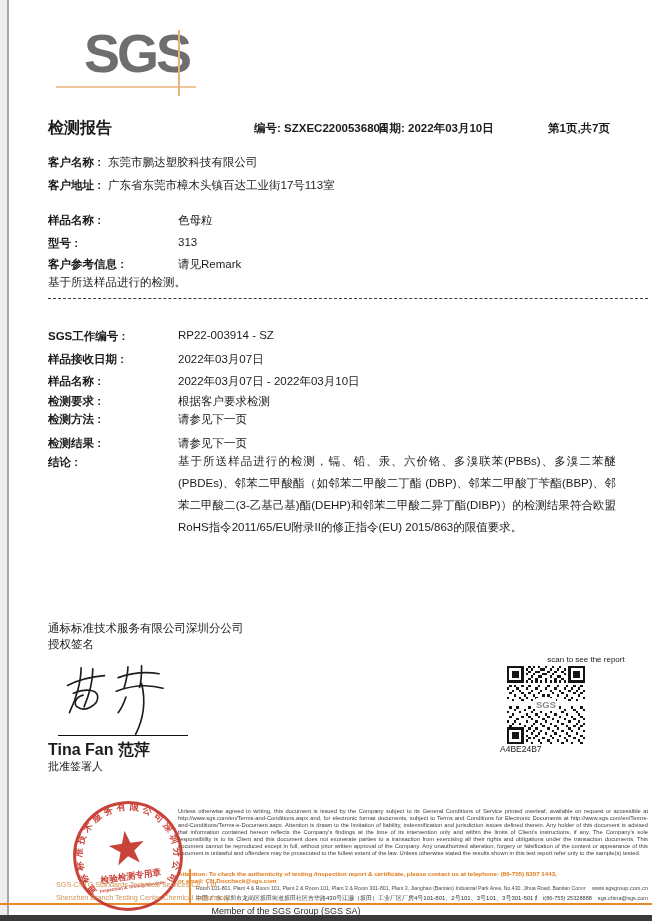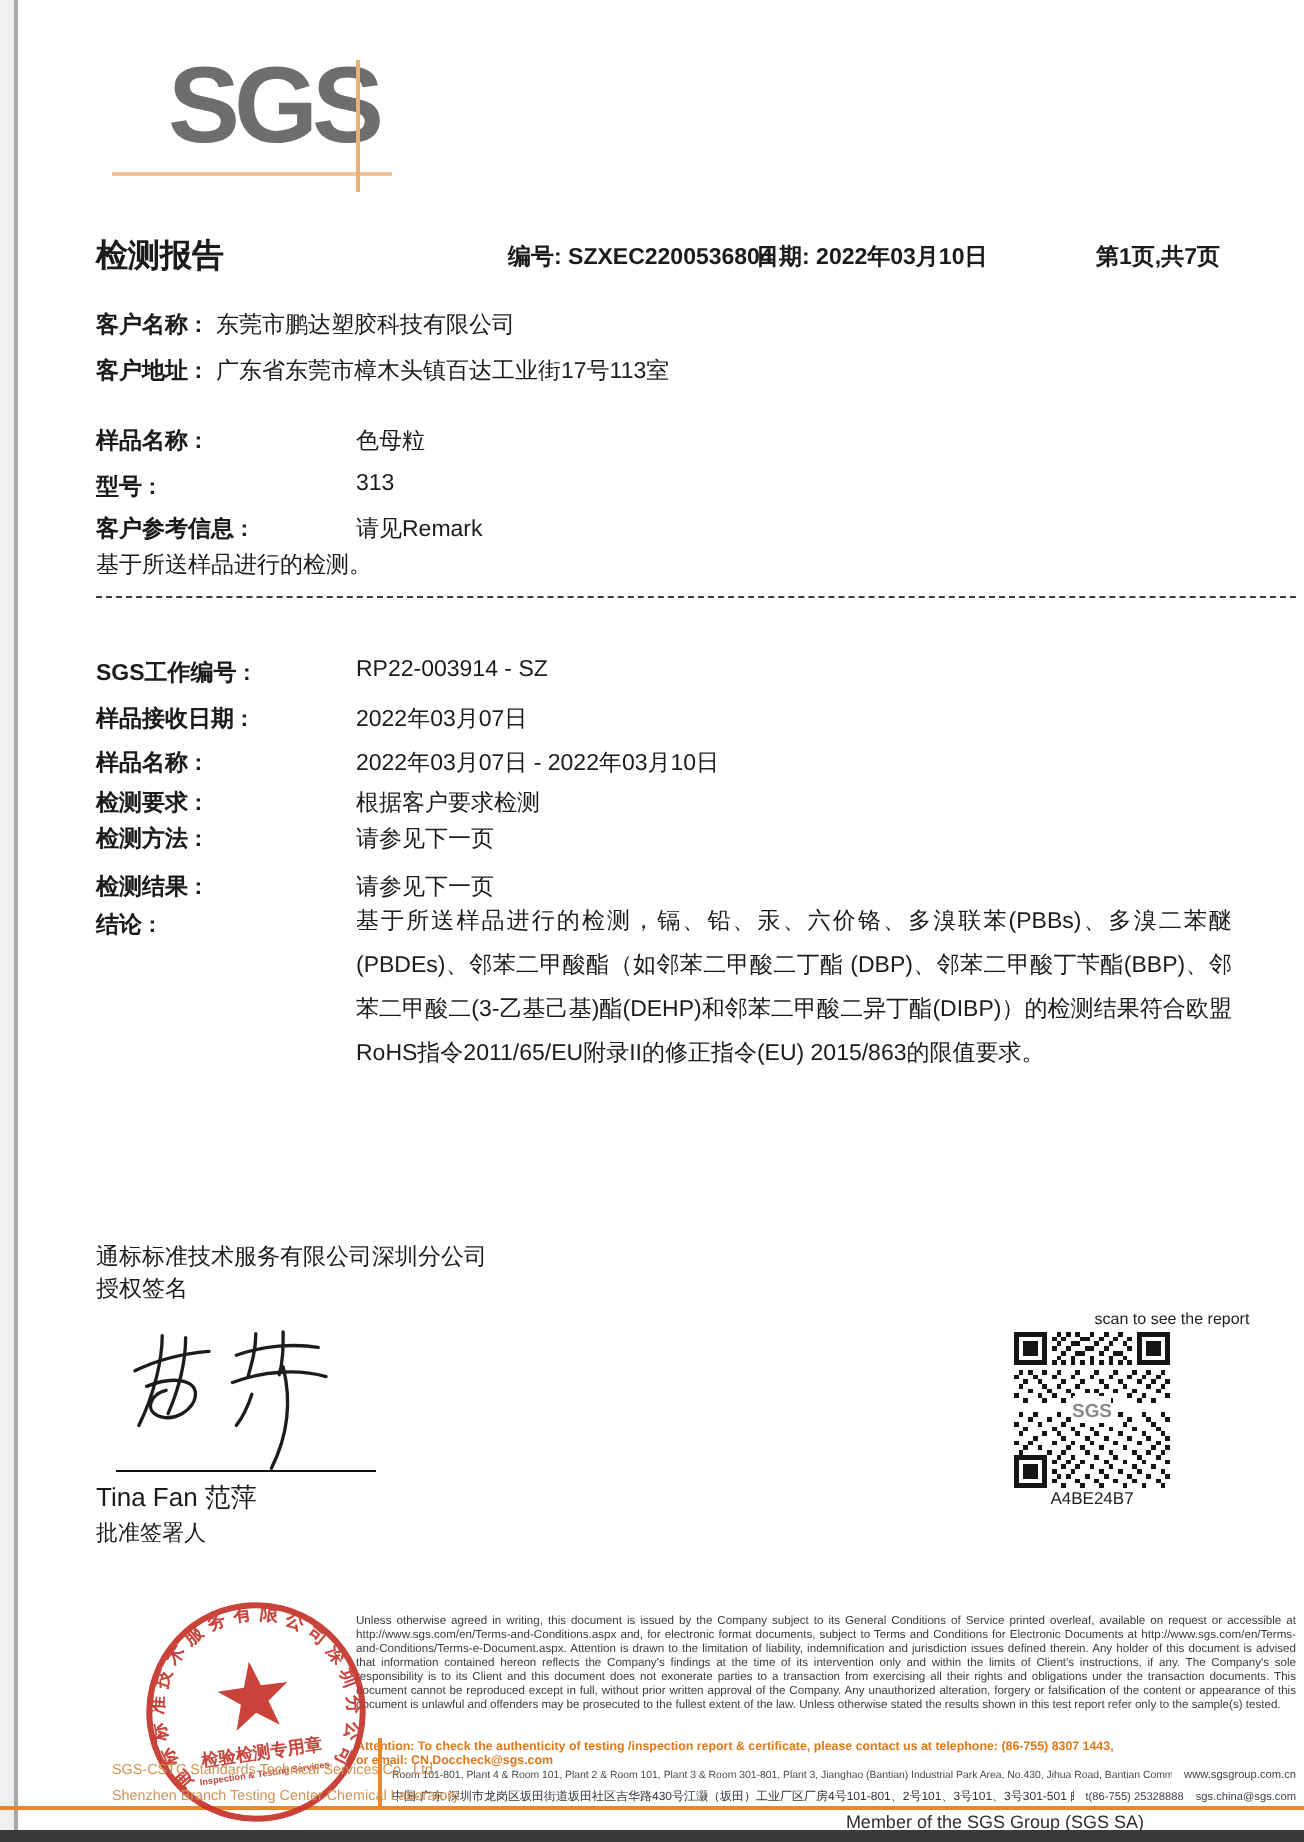--- a/index.html
+++ b/index.html
@@ -31,39 +31,39 @@
 
   .dashed-sep{left:48px;top:298px;width:600px;border-top:1.5px dashed #3c3c3c;}
 
   .conclusion{left:178px;top:450px;width:438px;font-size:11.5px;line-height:22px;text-align:justify;}
 
   
   .sig-company{left:48px;top:621px;font-size:11.5px;}
   .sig-auth{left:48px;top:637px;font-size:11.5px;}
   .sig-svg{left:52px;top:662px;}
   .sig-line{left:58px;top:735px;width:130px;border-top:1.6px solid #111;}
-  .sig-name{left:48px;top:740px;font-size:13px;}
+  .sig-name{left:48px;top:740px;font-size:16px;font-weight:bold;}
   .sig-role{left:48px;top:759px;font-size:11px;}
 
   
   .qr-caption{left:500px;top:655px;width:92px;text-align:center;font-size:8px;color:#222;margin-left:40px;}
   .qr-svg{left:506px;top:666px;}
-  .qr-code-label{left:500px;top:744px;width:92px;text-align:center;font-size:8.5px;color:#222;}
+  .qr-code-label{left:500px;top:744px;width:92px;text-align:left;font-size:8.5px;color:#222;}
 
   
   .legal{left:178px;top:808px;width:470px;font-size:5.8px;line-height:7px;text-align:justify;color:#3b3b3b;}
   .attention{left:178px;top:871px;width:470px;font-size:6.2px;line-height:6.6px;font-weight:bold;color:#e07818;}
   .addr-block{left:196px;top:885px;width:452px;}
   .addr-row{display:flex;align-items:baseline;gap:6px;}
   .addr-en{flex:1;font-size:5.2px;color:#4a4a4a;white-space:nowrap;overflow:hidden;}
   .addr-cn{flex:1;font-size:6px;color:#333;white-space:nowrap;overflow:hidden;}
   .addr-right{font-size:5.6px;color:#444;white-space:nowrap;}
   .addr-vline{left:189px;top:869px;width:2px;height:36px;background:#e8882a;}
   .footer-hline{left:0;top:903px;width:652px;height:2px;background:#e8882a;}
-  .member{left:0;top:906px;width:572px;text-align:right;font-size:9px;color:#2e2e2e;}
+  .member{left:0;top:906px;width:572px;text-align:center;font-size:9px;color:#2e2e2e;}
 
   .stamp-svg{left:70px;top:798px;transform:rotate(-8deg);opacity:.92;}
   .cstc1{left:56px;top:880px;font-size:7.2px;color:#cf9352;white-space:nowrap;}
   .cstc2{left:56px;top:893px;font-size:7.2px;color:#cf9352;white-space:nowrap;}
 </style>
 </head>
 <body>
 
 <div class="abs left-strip"></div>
 <div class="abs left-line"></div>

